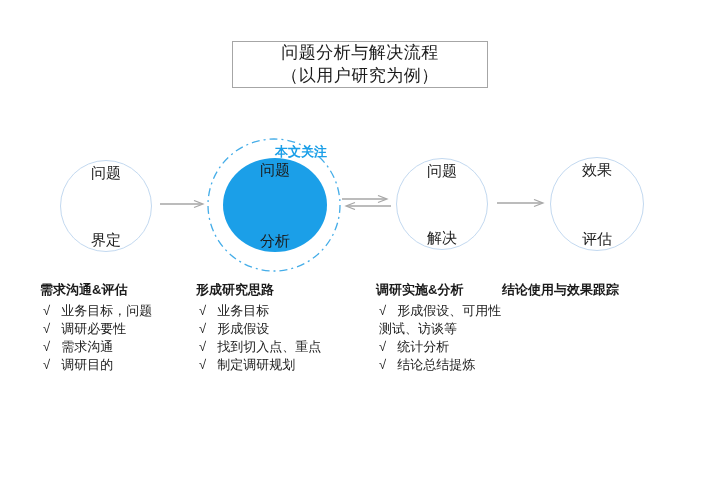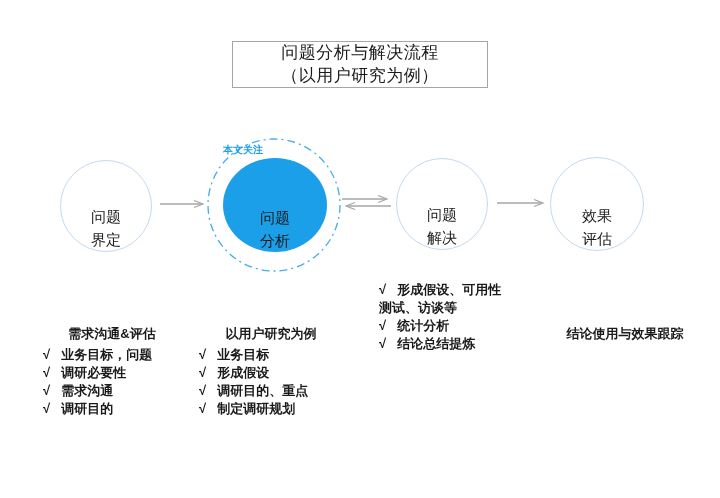--- a/index.html
+++ b/index.html
@@ -22,42 +22,42 @@
     font-size:17px;line-height:1.3;letter-spacing:.5px;
   }
 
   .connectors{position:absolute;left:0;top:0;width:720px;height:498px;}
   .ring-stroke{stroke:var(--ring-blue);stroke-width:1.3;fill:none;}
   .arrow-line{stroke:var(--arrow-gray);stroke-width:1.3;fill:none;}
   .arrow-head{stroke:var(--arrow-gray);fill:none;stroke-width:1.2;}
 
   .circle{
     position:absolute;border-radius:50%;
-    display:flex;flex-direction:column;align-items:center;justify-content:flex-end;
+    display:flex;flex-direction:column;align-items:center;justify-content:space-between;
     font-size:15px;line-height:1.55;text-align:center;background:#fff;
     border:1px solid var(--pale-circle-border);
   }
   .circle.c1{left:60px;top:160px;width:92px;height:92px;}
   .circle.c2{left:223px;top:158px;width:104px;height:94px;background:var(--accent-blue);border:none;}
   .circle.c3{left:396px;top:158px;width:92px;height:92px;}
   .circle.c4{left:550px;top:157px;width:94px;height:94px;}
 
   .focus-label{
-    position:absolute;left:223px;top:143px;width:104px;text-align:left;
-    color:var(--accent-blue);font-weight:bold;font-size:10px;
+    position:absolute;left:223px;top:143px;width:104px;text-align:right;
+    color:var(--accent-blue);font-weight:bold;font-size:13px;
   }
 
   .col{position:absolute;top:281px;font-size:13px;}
-  .col .header{font-weight:bold;text-align:center;line-height:18px;margin-bottom:3px;margin-top:44px;}
-  .col .item{line-height:18px;padding-left:3px;font-weight:bold;}
+  .col .header{font-weight:bold;text-align:left;line-height:18px;margin-bottom:3px;}
+  .col .item{line-height:18px;padding-left:3px;}
   .col .check{margin-right:11px;}
   .col1{left:40px;width:144px;}
   .col2{left:196px;width:150px;}
   .col3{left:376px;width:132px;}
-  .col4{left:542px;width:166px;}
+  .col4{left:502px;width:166px;}
 </style>
 </head>
 <body>
 
 <div class="canvas">
 
   <svg class="connectors" viewBox="0 0 720 498">
     <defs>
       <marker id="head" markerUnits="userSpaceOnUse" markerWidth="12" markerHeight="10" refX="9" refY="4" orient="auto">
         <path class="arrow-head" d="M1,0.5 L10,4 L1,7.5"></path>
@@ -96,28 +96,29 @@
 
   <div class="col col1">
     <div class="header">需求沟通&amp;评估</div>
     <div class="item"><span class="check">√</span><span>业务目标，问题</span></div>
     <div class="item"><span class="check">√</span><span>调研必要性</span></div>
     <div class="item"><span class="check">√</span><span>需求沟通</span></div>
     <div class="item"><span class="check">√</span><span>调研目的</span></div>
   </div>
 
   <div class="col col2">
-    <div class="header">以用户研究为例</div>
+    <div class="header">形成研究思路</div>
     <div class="item"><span class="check">√</span><span>业务目标</span></div>
     <div class="item"><span class="check">√</span><span>形成假设</span></div>
-    <div class="item"><span class="check">√</span><span>调研目的、重点</span></div>
+    <div class="item"><span class="check">√</span><span>找到切入点、重点</span></div>
     <div class="item"><span class="check">√</span><span>制定调研规划</span></div>
   </div>
 
   <div class="col col3">
+    <div class="header">调研实施&amp;分析</div>
     <div class="item"><span class="check">√</span><span>形成假设、可用性测试、访谈等</span></div>
     <div class="item"><span class="check">√</span><span>统计分析</span></div>
     <div class="item"><span class="check">√</span><span>结论总结提炼</span></div>
   </div>
 
   <div class="col col4">
     <div class="header">结论使用与效果跟踪</div>
   </div>
 
 </div>

